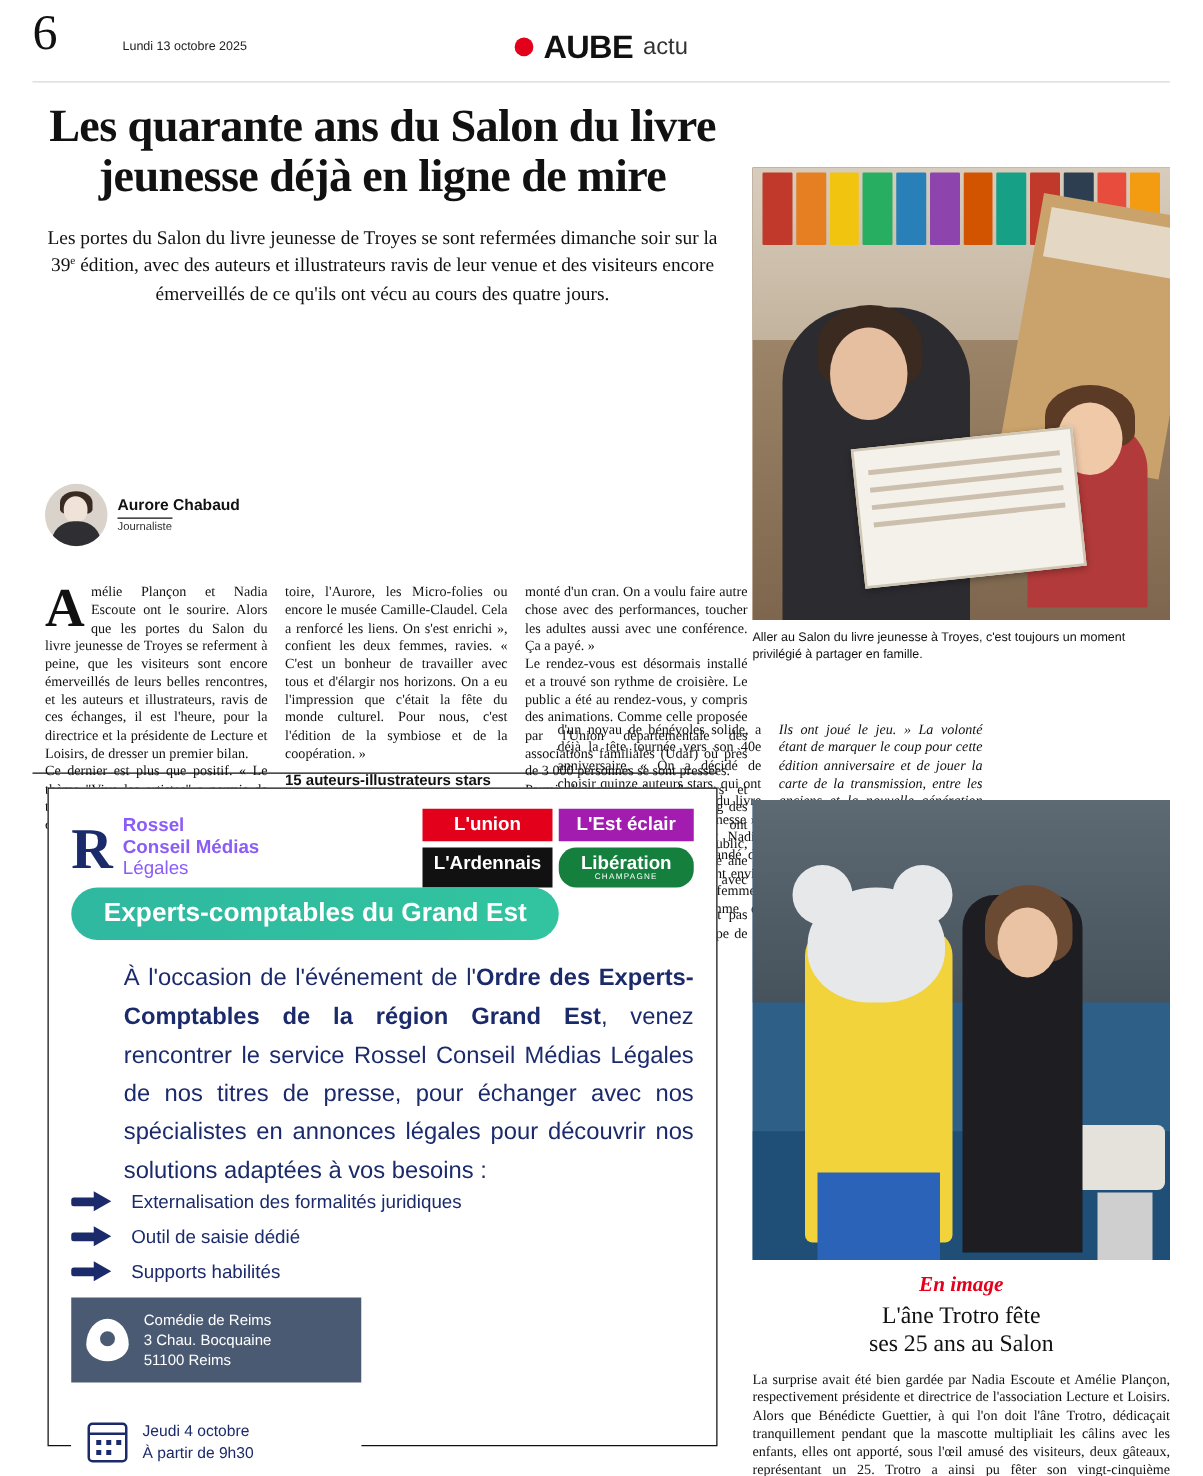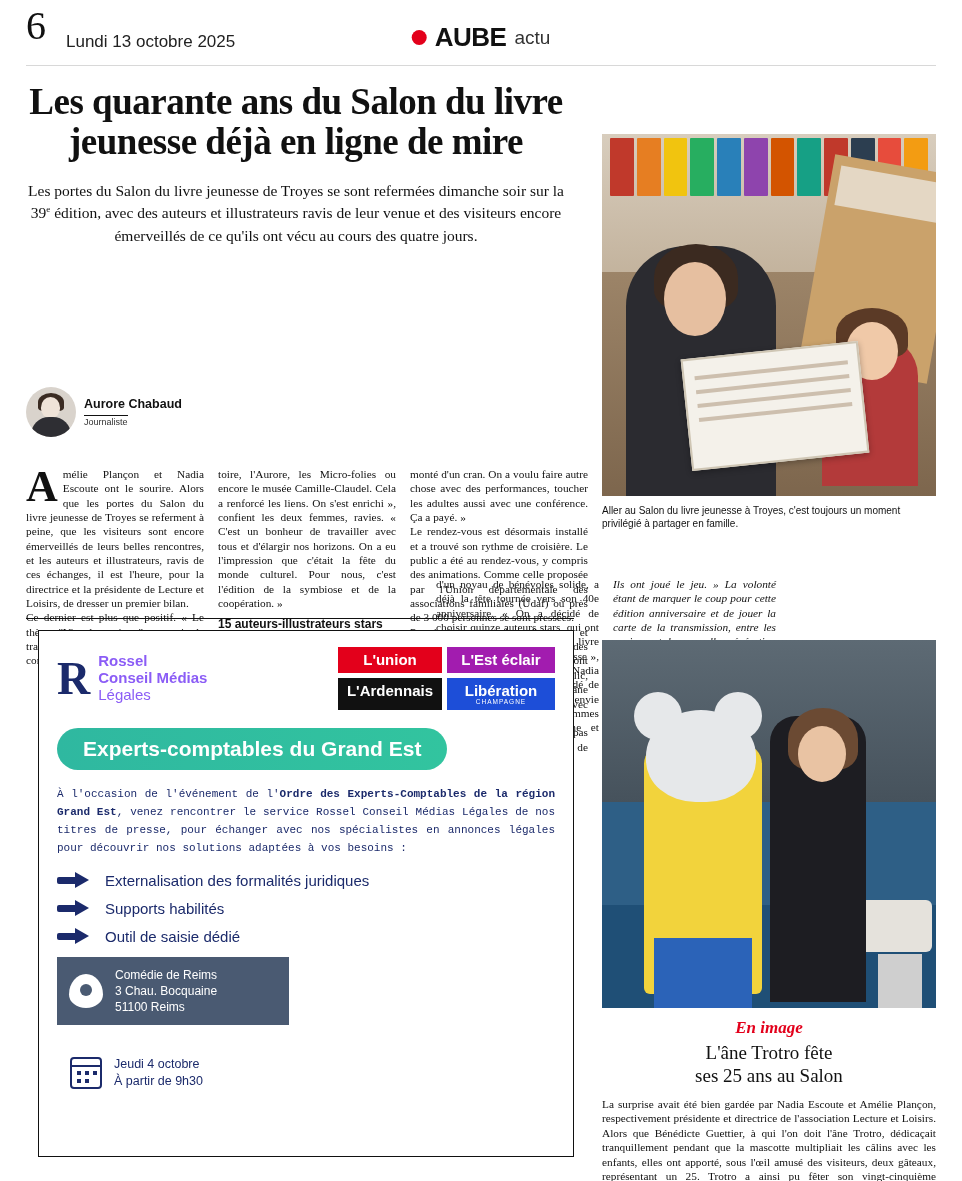--- a/index.html
+++ b/index.html
@@ -25,23 +25,23 @@
     position: absolute;
     left: 0; top: -4px;
     font-family: "Liberation Serif", serif;
     font-size: 40px;
     font-weight: 400;
     color: #111;
     line-height: 1;
   }
   .masthead-date {
     position: absolute;
-    left: 40px; top: 22px;
-    font-family: "Liberation Sans", sans-serif;
-    font-size: 17px;
+    left: 72px; top: 22px;
+    font-family: "Liberation Sans", sans-serif;
+    font-size: 10px;
     color: #222;
   }
   .masthead-logo {
     position: absolute;
     left: 50%;
     transform: translateX(-50%);
     top: 12px;
     display: flex;
     align-items: center;
     gap: 8px;
@@ -60,21 +60,21 @@
     color: #111;
   }
   .logo-actu {
     font-family: "Liberation Sans", sans-serif;
     font-size: 19px;
     color: #333;
   }
 
   
   .article-top {
-    margin: 16px 26px 0 26px;
+    margin: 16px 26px 0 36px;
     position: relative;
     height: 560px;
   }
   .headline {
     width: 540px;
     font-family: "Liberation Serif", serif;
     font-weight: bold;
     font-size: 37px;
     line-height: 1.08;
     text-align: center;
@@ -247,43 +247,43 @@
     font-weight:bold;
     font-size:15px;
     text-align:center;
     padding:5px 2px;
     line-height:1.05;
   }
   .brand small { display:block; font-size:6.5px; font-weight:normal; letter-spacing:1px; }
   .b-union { background:#e3001b; }
   .b-est { background:#a21caf; }
   .b-ard { background:#111; }
-  .b-lib { background:#1d4ed8; }
+  .b-lib { background:#15803d;border-radius:14px; }
 
   .ad-badge {
-    margin-top: 18px;
     display:inline-block;
     background: linear-gradient(90deg,#2fb8a0,#32c49f);
     color:#fff;
     font-family:"Liberation Sans", sans-serif;
     font-weight:bold;
     font-size:21px;
     padding:9px 26px;
     border-radius: 22px;
   }
   .ad-body {
     margin-top: 16px;
-    font-family:Liberation Mono, monospace;
-    font-size:11px;
+    font-family:Liberation Sans, sans-serif;
+    font-size:19px;
     line-height:1.62;
     color:#1b2a6b;
     text-align: justify;
+    margin-left: 42px;
   }
   .ad-body b { color:#1b2a6b; }
-  .ad-list { margin-top: 14px; }
+  .ad-list { margin-top: 0; }
   .ad-li { display:flex; align-items:center; gap:14px; margin-bottom:11px; }
   .arrow {
     width: 34px; height: 16px; position: relative; flex: none;
   }
   .arrow:before {
     content:""; position:absolute; left:0; top:5px; width:20px; height:7px; background:#1b2a6b; border-radius:2px;
   }
   .arrow:after {
     content:""; position:absolute; left:18px; top:0; border-left:14px solid #1b2a6b; border-top:8px solid transparent; border-bottom:8px solid transparent;
   }
@@ -507,25 +507,25 @@
     <span>À l'occasion de l'événement de l'</span><b>Ordre des Experts-Comptables de la région Grand Est</b><span>, venez rencontrer le service Rossel Conseil Médias Légales de nos titres de presse, pour échanger avec nos spécialistes en annonces légales pour découvrir nos solutions adaptées à vos besoins :</span>
   </div>
 
   <div class="ad-list">
     <div class="ad-li">
       <span class="arrow"></span>
       <span>Externalisation des formalités juridiques</span>
     </div>
     <div class="ad-li">
       <span class="arrow"></span>
-      <span>Supports habilités</span>
+      <span>Outil de saisie dédié</span>
     </div>
     <div class="ad-li">
       <span class="arrow"></span>
-      <span>Outil de saisie dédié</span>
+      <span>Supports habilités</span>
     </div>
   </div>
 
   <div class="ad-bottom">
     <div class="ad-right">
       <div class="ad-venue">
         <span class="pin"></span>
         <span>
           <span>Comédie de Reims</span><br>
           <span>3 Chau. Bocquaine</span><br>

